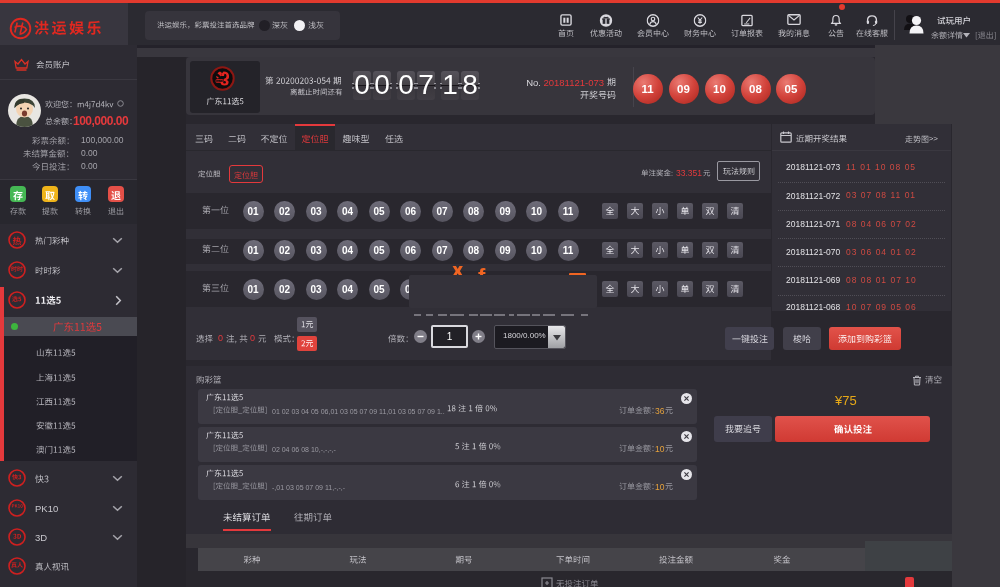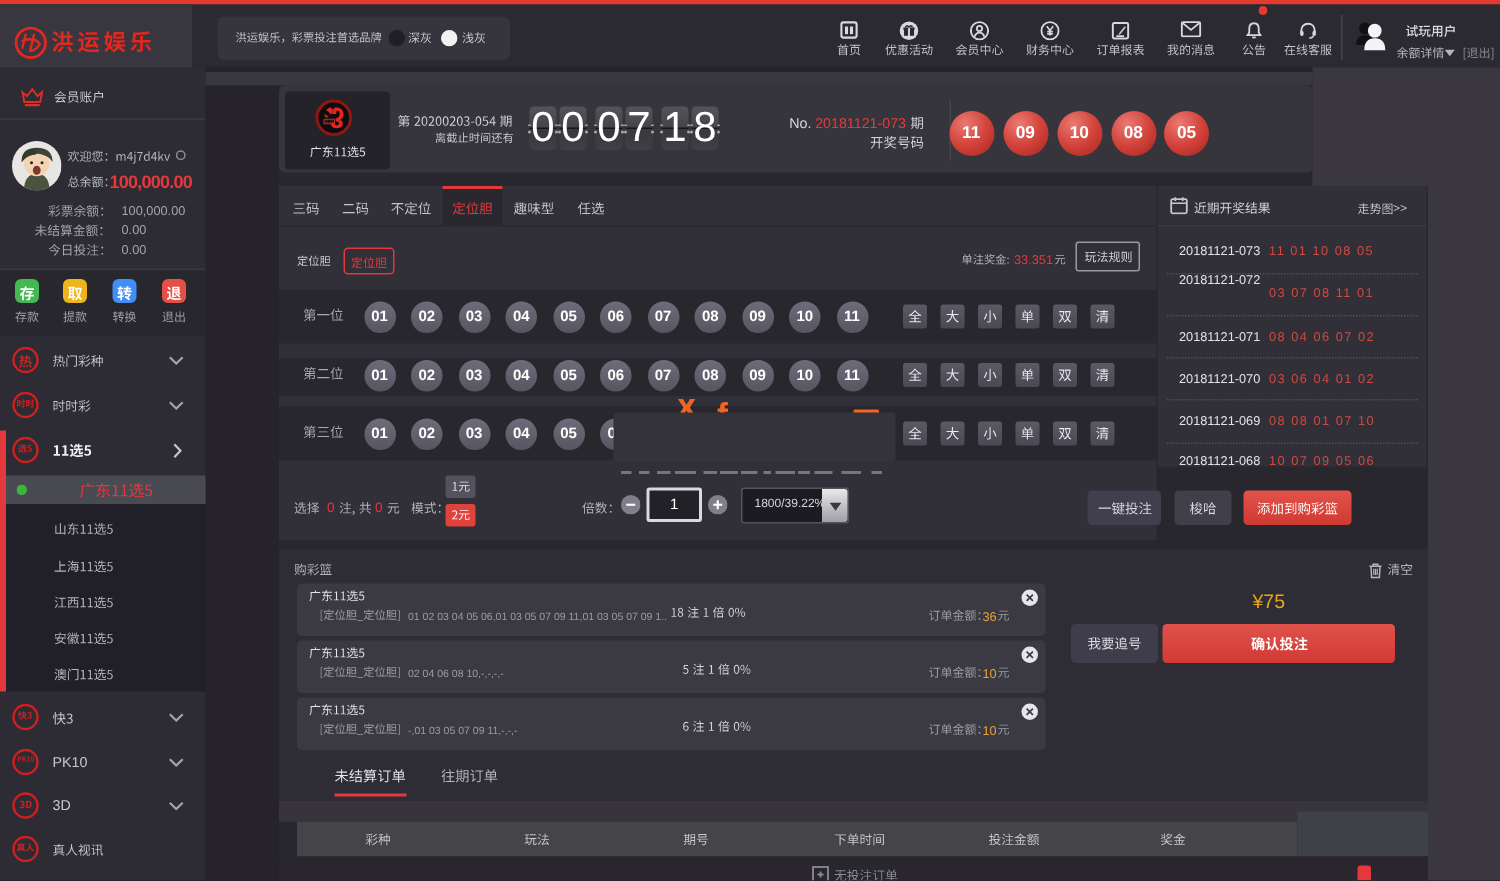--- a/index.html
+++ b/index.html
@@ -824,21 +824,21 @@
     <div style="position:absolute;left:431px;top:325px;width:37px;height:23px;background:#222127;border:2px solid #d9d9de;border-radius:2px;box-sizing:border-box;"></div>
     <div style="position:absolute;left:431px;top:325px;width:37px;height:23px;display:flex;align-items:center;justify-content:center;font-family:'Liberation Sans',sans-serif;font-size:10px;color:#fff;">1</div>
     <div style="position:absolute;left:471.5px;top:330px;">
       <svg width="13" height="13">
         <circle cx="6.5" cy="6.5" r="6.5" fill="#807e88"></circle>
         <rect x="3.5" y="5.8" width="6" height="1.4" fill="#fff"></rect>
         <rect x="5.8" y="3.5" width="1.4" height="6" fill="#fff"></rect>
       </svg>
     </div>
     <div style="position:absolute;left:494px;top:325px;width:72px;height:24px;background:#1c1b21;border:1px solid #55545c;border-radius:2px;box-sizing:border-box;"></div>
-    <div style="position:absolute;left:503px;top:332px;font-family:'Liberation Sans',sans-serif;font-size:8px;color:#d6d5da;font-weight:normal;white-space:pre;line-height:1;">1800/39.22%</div>
+    <div style="position:absolute;left:503px;top:332px;font-family:'Liberation Sans',sans-serif;font-size:8px;color:#d6d5da;font-weight:normal;white-space:pre;line-height:1;">1800/0.00%</div>
     <div style="position:absolute;left:548px;top:326px;width:17px;height:22px;background:linear-gradient(180deg,#e8e8ea,#9fa0a4);border-radius:0 2px 2px 0;"></div>
     <div style="position:absolute;left:552.5px;top:334.5px;">
       <svg width="8" height="6">
         <path d="M0 0 L8 0 L4 5.5 Z" fill="#3a3a3e"></path>
       </svg>
     </div>
     <div style="position:absolute;left:725px;top:327px;width:49px;height:23px;background:#413f4d;border-radius:3px;"></div>
     <div style="position:absolute;left:725px;top:327px;width:49px;height:23px;display:flex;align-items:center;justify-content:center;">
       <svg width="36" height="12" viewBox="0 -9.3 36 12" style="overflow:visible">
         <path d="M0.4 -3.9V-3.1H8.6V-3.9Z M9.5 -3.1V-2.5H10.5V-0.7C10.5 -0.3 10.2 -0.0 10.0 0.1C10.2 0.2 10.3 0.5 10.4 0.6C10.5 0.4 10.7 0.3 12.2 -0.7C12.1 -0.8 12.0 -1.0 11.9 -1.2L11.1 -0.6V-2.5H12.1V-3.1H11.1V-4.3H12.0V-4.9H9.8C10.0 -5.2 10.2 -5.6 10.4 -5.9H12.0V-6.6H10.7C10.8 -6.8 10.9 -7.1 11.0 -7.4L10.4 -7.6C10.2 -6.7 9.7 -5.8 9.2 -5.2C9.4 -5.1 9.6 -4.8 9.6 -4.7L9.8 -4.9V-4.3H10.5V-3.1ZM14.2 -6.8V-6.4H15.3V-5.6H14.0V-5.1H15.3V-4.4H14.2V-3.9H15.3V-3.2H14.2V-2.7H15.3V-1.9H13.9V-1.4H15.3V-0.3H15.8V-1.4H17.5V-1.9H15.8V-2.7H17.3V-3.2H15.8V-3.9H17.1V-5.1H17.7V-5.6H17.1V-6.8H15.8V-7.5H15.3V-6.8ZM15.8 -5.1H16.6V-4.4H15.8ZM15.8 -5.6V-6.4H16.6V-5.6ZM12.3 -3.7C12.3 -3.7 12.4 -3.8 12.4 -3.8H13.4C13.3 -3.1 13.2 -2.5 13.0 -1.9C12.9 -2.2 12.8 -2.6 12.7 -3.0L12.2 -2.8C12.4 -2.2 12.6 -1.7 12.8 -1.2C12.5 -0.5 12.1 -0.0 11.6 0.3C11.7 0.4 11.9 0.6 11.9 0.8C12.4 0.4 12.9 -0.1 13.2 -0.7C14.0 0.4 15.1 0.6 16.3 0.6H17.5C17.5 0.4 17.6 0.2 17.7 0.0C17.4 0.0 16.6 0.0 16.3 0.0C15.2 0.0 14.1 -0.2 13.4 -1.3C13.7 -2.1 13.9 -3.1 14.0 -4.4L13.6 -4.4L13.5 -4.4H13.0C13.3 -5.1 13.7 -6.0 14.0 -6.9L13.7 -7.1L13.5 -7.0H12.2V-6.4H13.3C13.0 -5.6 12.7 -4.9 12.5 -4.7C12.4 -4.4 12.2 -4.2 12.0 -4.1C12.1 -4.0 12.2 -3.8 12.3 -3.7Z M19.6 -7.6V-5.7H18.4V-5.1H19.6V-3.2C19.1 -3.0 18.7 -2.9 18.3 -2.8L18.5 -2.1L19.6 -2.5V-0.1C19.6 -0.0 19.6 0.0 19.5 0.0C19.4 0.0 19.0 0.0 18.5 0.0C18.6 0.2 18.7 0.5 18.7 0.6C19.4 0.6 19.7 0.6 20.0 0.5C20.2 0.4 20.3 0.2 20.3 -0.1V-2.7L21.2 -3.0L21.1 -3.6L20.3 -3.3V-5.1H21.4V-5.7H20.3V-7.6ZM22.3 -7.2V-6.2C22.3 -5.6 22.1 -4.9 21.1 -4.3C21.2 -4.2 21.5 -3.9 21.5 -3.8C22.7 -4.4 22.9 -5.4 22.9 -6.2V-6.6H24.5V-5.2C24.5 -4.5 24.6 -4.2 25.2 -4.2C25.4 -4.2 25.9 -4.2 26.0 -4.2C26.2 -4.2 26.4 -4.2 26.5 -4.3C26.5 -4.4 26.5 -4.7 26.4 -4.9C26.3 -4.8 26.1 -4.8 26.0 -4.8C25.9 -4.8 25.4 -4.8 25.3 -4.8C25.1 -4.8 25.1 -4.9 25.1 -5.1V-7.2ZM25.1 -3.0C24.8 -2.3 24.3 -1.7 23.7 -1.2C23.1 -1.7 22.6 -2.3 22.3 -3.0ZM21.4 -3.6V-3.0H21.8L21.6 -2.9C22.0 -2.1 22.5 -1.4 23.1 -0.8C22.4 -0.4 21.5 -0.1 20.7 0.1C20.8 0.3 21.0 0.5 21.0 0.7C22.0 0.5 22.9 0.1 23.7 -0.4C24.4 0.1 25.2 0.5 26.2 0.7C26.3 0.5 26.5 0.3 26.6 0.1C25.7 -0.1 24.9 -0.4 24.2 -0.8C25.0 -1.5 25.6 -2.3 26.0 -3.4L25.6 -3.6L25.4 -3.6Z M27.8 -7.0C28.4 -6.7 29.2 -6.3 29.6 -6.0L29.9 -6.5C29.6 -6.8 28.8 -7.2 28.2 -7.5ZM27.4 -4.5C27.9 -4.2 28.7 -3.8 29.0 -3.5L29.4 -4.1C29.0 -4.3 28.3 -4.7 27.7 -5.0ZM27.6 0.2 28.2 0.6C28.7 -0.2 29.4 -1.3 29.8 -2.3L29.4 -2.7C28.8 -1.7 28.1 -0.5 27.6 0.2ZM31.9 -7.4C32.2 -6.9 32.6 -6.3 32.7 -5.9L33.3 -6.1C33.2 -6.5 32.9 -7.1 32.5 -7.6ZM30.0 -5.8V-5.2H32.4V-3.2H30.3V-2.5H32.4V-0.2H29.7V0.4H35.7V-0.2H33.1V-2.5H35.1V-3.2H33.1V-5.2H35.4V-5.8Z" fill="#dcdbe2"></path>
@@ -870,21 +870,21 @@
     </div>
     <div style="position:absolute;right:62px;top:134px;display:flex;">
       <svg width="24" height="11" viewBox="0 -8.2 24 11" style="overflow:visible">
         <path d="M1.8 -3.1C1.6 -1.9 1.2 -0.5 0.3 0.3C0.4 0.4 0.6 0.5 0.7 0.7C1.3 0.2 1.7 -0.4 1.9 -1.2C2.7 0.2 4.0 0.5 5.8 0.5H7.5C7.5 0.4 7.6 0.1 7.7 -0.0C7.4 -0.0 6.0 -0.0 5.8 -0.0C5.2 -0.0 4.7 -0.1 4.3 -0.2V-1.7H7.0V-2.3H4.3V-3.6H7.5V-4.1H4.3V-5.2H6.9V-5.8H4.3V-6.7H3.7V-5.8H1.2V-5.2H3.7V-4.1H0.5V-3.6H3.7V-0.4C3.0 -0.6 2.5 -1.1 2.2 -1.9C2.3 -2.3 2.3 -2.6 2.4 -3.0Z M9.7 -6.7V-5.9H8.5V-5.4H9.7V-4.6L8.4 -4.4L8.5 -3.9L9.7 -4.1V-3.4C9.7 -3.3 9.7 -3.2 9.6 -3.2C9.5 -3.2 9.1 -3.2 8.8 -3.2C8.8 -3.1 8.9 -2.9 8.9 -2.7C9.5 -2.7 9.8 -2.7 10.0 -2.8C10.2 -2.9 10.3 -3.1 10.3 -3.4V-4.2L11.4 -4.4L11.3 -4.9L10.3 -4.7V-5.4H11.3V-5.9H10.3V-6.7ZM11.4 -2.8C11.4 -2.6 11.3 -2.4 11.3 -2.2H8.7V-1.7H11.1C10.8 -0.8 10.1 -0.2 8.4 0.1C8.5 0.3 8.6 0.5 8.7 0.6C10.6 0.2 11.4 -0.6 11.8 -1.7H14.2C14.1 -0.7 14.0 -0.2 13.8 -0.1C13.8 0.0 13.7 0.0 13.5 0.0C13.3 0.0 12.8 0.0 12.2 -0.0C12.4 0.1 12.4 0.4 12.4 0.5C13.0 0.6 13.4 0.6 13.7 0.5C14.0 0.5 14.2 0.5 14.3 0.3C14.6 0.1 14.7 -0.5 14.9 -2.0C14.9 -2.1 14.9 -2.2 14.9 -2.2H11.9C12.0 -2.4 12.0 -2.6 12.0 -2.8H11.6C12.1 -3.1 12.5 -3.4 12.7 -3.8C13.1 -3.6 13.4 -3.3 13.6 -3.1L14.0 -3.6C13.7 -3.8 13.3 -4.1 12.9 -4.3C13.0 -4.6 13.1 -5.0 13.2 -5.4H14.2C14.1 -3.8 14.2 -2.8 15.0 -2.8C15.4 -2.8 15.6 -3.0 15.7 -3.8C15.6 -3.8 15.4 -3.9 15.2 -4.0C15.2 -3.5 15.2 -3.3 15.0 -3.3C14.7 -3.3 14.7 -4.2 14.7 -5.9H13.2L13.2 -6.7H12.7L12.6 -5.9H11.5V-5.4H12.6C12.6 -5.1 12.5 -4.9 12.4 -4.6L11.8 -5.0L11.4 -4.6C11.7 -4.5 12.0 -4.3 12.2 -4.1C12.0 -3.7 11.7 -3.4 11.1 -3.2C11.2 -3.1 11.4 -2.9 11.5 -2.8Z M19.0 -2.2C19.6 -2.1 20.5 -1.8 20.9 -1.6L21.2 -2.0C20.7 -2.2 19.9 -2.5 19.3 -2.6ZM18.2 -1.2C19.3 -1.1 20.7 -0.8 21.5 -0.5L21.7 -0.9C20.9 -1.2 19.6 -1.5 18.5 -1.6ZM16.7 -6.4V0.6H17.2V0.3H22.7V0.6H23.3V-6.4ZM17.2 -0.2V-5.8H22.7V-0.2ZM19.3 -5.7C18.9 -5.0 18.2 -4.4 17.5 -4.0C17.7 -3.9 17.9 -3.7 18.0 -3.6C18.2 -3.8 18.4 -4.0 18.7 -4.2C18.9 -3.9 19.2 -3.7 19.6 -3.5C18.9 -3.2 18.1 -2.9 17.4 -2.8C17.5 -2.7 17.6 -2.4 17.7 -2.3C18.5 -2.5 19.3 -2.8 20.1 -3.2C20.7 -2.8 21.5 -2.5 22.2 -2.4C22.3 -2.5 22.5 -2.7 22.6 -2.8C21.9 -3.0 21.2 -3.2 20.6 -3.5C21.2 -3.8 21.7 -4.3 22.0 -4.8L21.6 -5.0L21.6 -5.0H19.5C19.6 -5.2 19.7 -5.3 19.8 -5.5ZM19.0 -4.5 19.1 -4.6H21.2C20.9 -4.2 20.5 -4.0 20.0 -3.7C19.6 -4.0 19.3 -4.2 19.0 -4.5Z" fill="#c6c5cb"></path>
       </svg>
       <span style="font-family:'Liberation Sans',sans-serif;font-size:8px;color:#c6c5cb;line-height:10.8px;">&gt;&gt;</span>
     </div>
     <div style="position:absolute;left:772px;top:150px;width:179px;height:1px;background:#3a3840;"></div>
     <div style="position:absolute;left:786px;top:163.0px;font-family:'Liberation Sans',sans-serif;font-size:8.5px;color:#e3e2e6;font-weight:normal;white-space:pre;line-height:1;">20181121-073</div>
     <div style="position:absolute;left:846px;top:163.0px;font-family:'Liberation Sans',sans-serif;font-size:8.5px;color:#cf4a42;font-weight:normal;letter-spacing:1.0px;white-space:pre;line-height:1;">11 01 10 08 05</div>
-    <div style="position:absolute;left:786px;top:182px;font-family:'Liberation Sans',sans-serif;font-size:8.5px;color:#e3e2e6;font-weight:normal;white-space:pre;line-height:1;">20181121-072</div>
+    <div style="position:absolute;left:786px;top:192px;font-family:'Liberation Sans',sans-serif;font-size:8.5px;color:#e3e2e6;font-weight:normal;white-space:pre;line-height:1;">20181121-072</div>
     <div style="position:absolute;left:846px;top:191.3px;font-family:'Liberation Sans',sans-serif;font-size:8.5px;color:#cf4a42;font-weight:normal;letter-spacing:1.0px;white-space:pre;line-height:1;">03 07 08 11 01</div>
     <div style="position:absolute;left:786px;top:219.5px;font-family:Liberation Sans, sans-serif;font-size:8.5px;color:#e3e2e6;font-weight:normal;white-space:pre;line-height:1;">20181121-071</div>
     <div style="position:absolute;left:846px;top:219.5px;font-family:'Liberation Sans',sans-serif;font-size:8.5px;color:#cf4a42;font-weight:normal;letter-spacing:1.0px;white-space:pre;line-height:1;">08 04 06 07 02</div>
     <div style="position:absolute;left:786px;top:247.8px;font-family:'Liberation Sans',sans-serif;font-size:8.5px;color:#e3e2e6;font-weight:normal;white-space:pre;line-height:1;">20181121-070</div>
     <div style="position:absolute;left:846px;top:247.8px;font-family:'Liberation Sans',sans-serif;font-size:8.5px;color:#cf4a42;font-weight:normal;letter-spacing:1.0px;white-space:pre;line-height:1;">03 06 04 01 02</div>
     <div style="position:absolute;left:786px;top:276.0px;font-family:'Liberation Sans',sans-serif;font-size:8.5px;color:#e3e2e6;font-weight:normal;white-space:pre;line-height:1;">20181121-069</div>
     <div style="position:absolute;left:846px;top:276.0px;font-family:'Liberation Sans',sans-serif;font-size:8.5px;color:#cf4a42;font-weight:normal;letter-spacing:1.0px;white-space:pre;line-height:1;">08 08 01 07 10</div>
     <div style="position:absolute;left:786px;top:302.5px;font-family:'Liberation Sans',sans-serif;font-size:8.5px;color:#e3e2e6;font-weight:normal;white-space:pre;line-height:1;">20181121-068</div>
     <div style="position:absolute;left:846px;top:302.5px;font-family:'Liberation Sans',sans-serif;font-size:8.5px;color:#cf4a42;font-weight:normal;letter-spacing:1.0px;white-space:pre;line-height:1;">10 07 09 05 06</div>
     <div style="position:absolute;left:778px;top:181.7px;width:167px;height:0px;border-top:1px dotted #504e56;"></div>

